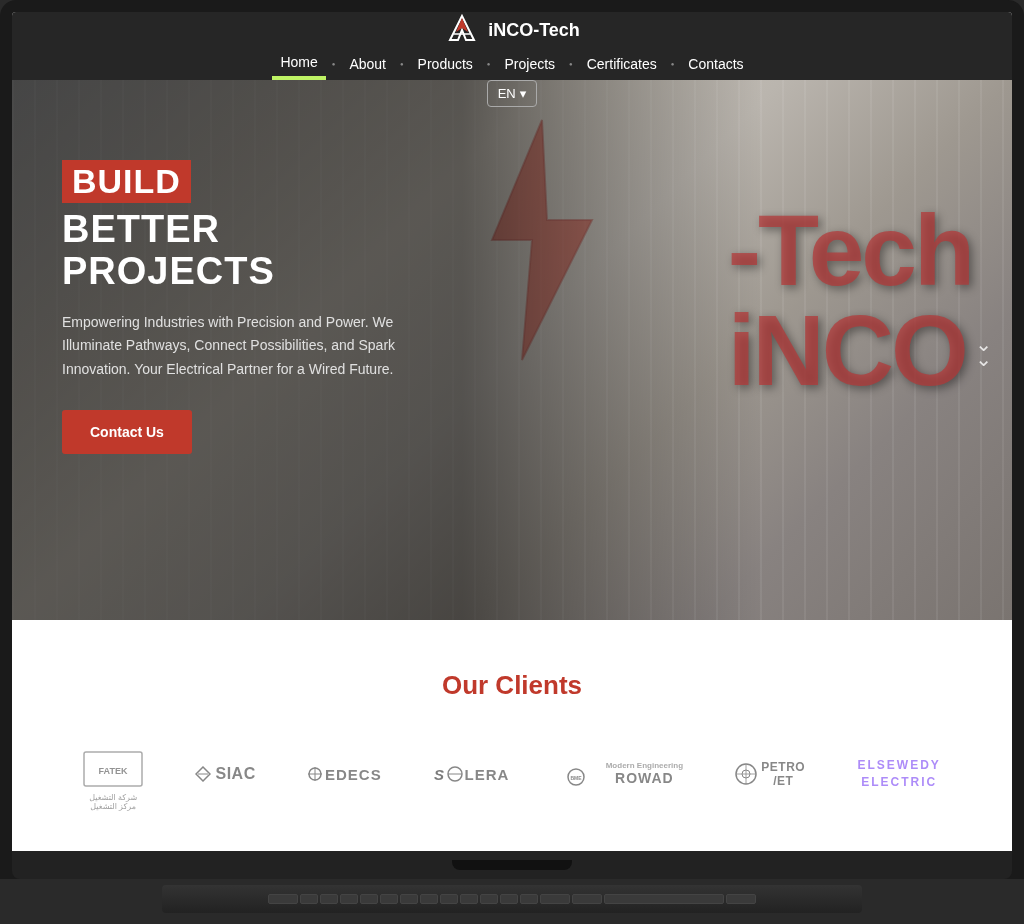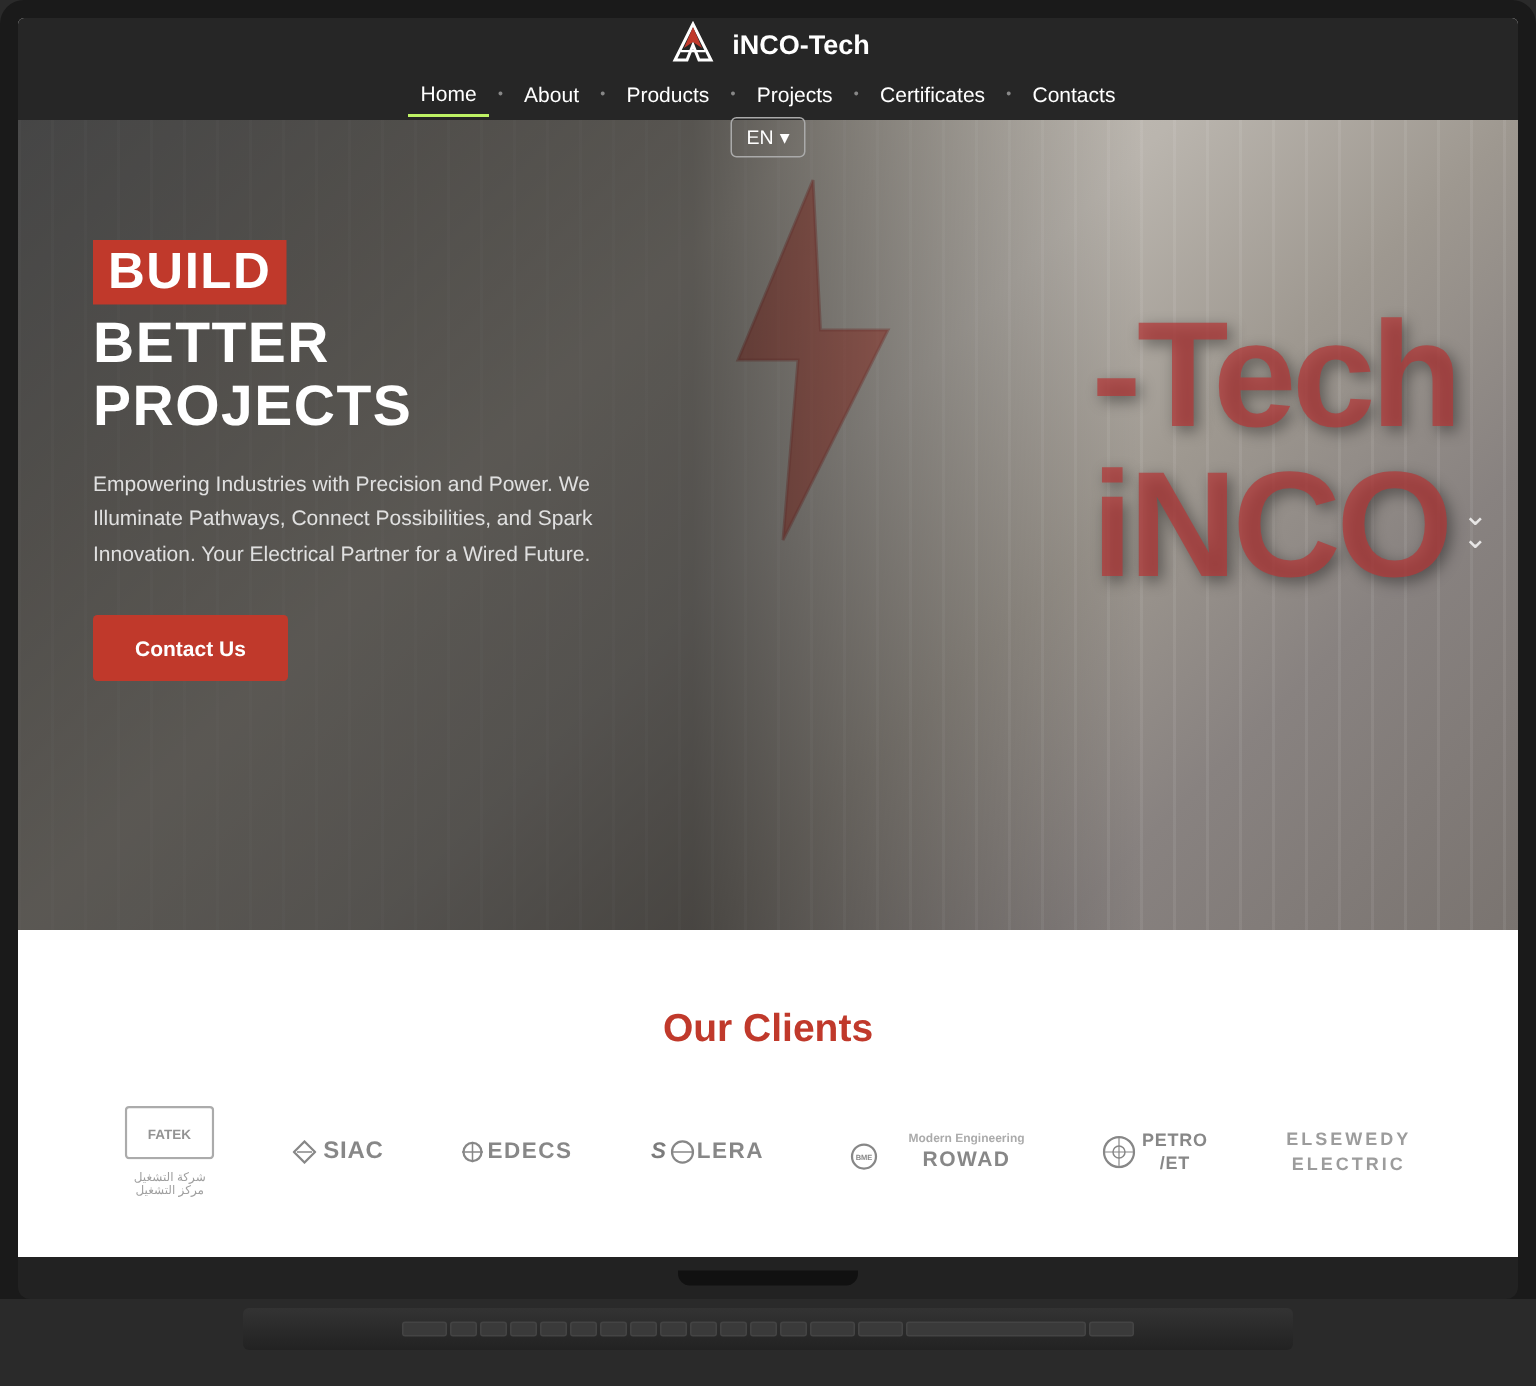--- a/index.html
+++ b/index.html
@@ -64,21 +64,21 @@
     .nav-item {
       color: #fff;
       font-size: 14px;
       text-decoration: none;
       padding: 6px 8px;
       cursor: pointer;
       white-space: nowrap;
     }
 
     .nav-item.active {
-      border-bottom: 2px solid #bef264;
+      border-bottom: 4px solid #bef264;
     }
 
     .nav-dot {
       color: #888;
       font-size: 6px;
     }
 
     .lang-btn {
       display: flex;
       align-items: center;
@@ -366,21 +366,21 @@
         <span style="font-size:20px; line-height:0.7; margin-top:-4px;">⌄</span>
       </div>
     </section>
 
     <section class="clients-section">
       <h2 class="clients-title">Our Clients</h2>
 
       <div class="clients-logos">
 
         <div class="client-logo">
-          <div style="text-align:center;">
+          <div style="text-align:center;margin-top:14px;">
             <svg width="60" height="36" viewBox="0 0 60 36">
               <rect width="58" height="34" x="1" y="1" fill="none" stroke="#888" stroke-width="1.5" rx="2"></rect>
               <text x="50%" y="56%" dominant-baseline="middle" text-anchor="middle" font-size="9" font-weight="bold" fill="#666" font-family="Arial">FATEK</text>
             </svg>
             <div style="font-size:8px; color:#777; margin-top:2px; font-family:Arial;">شركة التشغيل<br>مركز التشغيل</div>
           </div>
         </div>
 
         <div class="client-logo">
           <div style="display:flex; align-items:center; gap:4px;justify-content:flex-end;">
@@ -433,21 +433,21 @@
               <circle cx="11" cy="11" r="10" fill="none" stroke="#555" stroke-width="1.5"></circle>
               <circle cx="11" cy="11" r="4" fill="none" stroke="#555" stroke-width="1"></circle>
               <line x1="11" y1="1" x2="11" y2="21" stroke="#555" stroke-width="0.8"></line>
               <line x1="1" y1="11" x2="21" y2="11" stroke="#555" stroke-width="0.8"></line>
             </svg>
             <span class="client-logo-text" style="font-size:12px; line-height:1.2;">PETRO<br>/ET</span>
           </div>
         </div>
 
         <div class="client-logo">
-          <span class="client-logo-text" style="font-size:12px; letter-spacing:2px; text-align:center; line-height:1.4; font-weight:900; color:#737373;">ELSEWEDY<br>ELECTRIC</span>
+          <span class="client-logo-text" style="font-size:12px; letter-spacing:2px; text-align:center; line-height:1.4; font-weight:900; color:#8b5cf6;">ELSEWEDY<br>ELECTRIC</span>
         </div>
 
       </div>
     </section>
 
   </div>
 
   <div class="laptop-base">
     <div class="laptop-notch"></div>
   </div>

